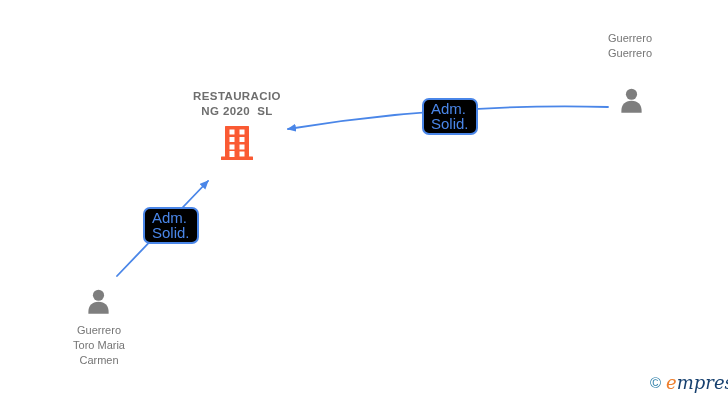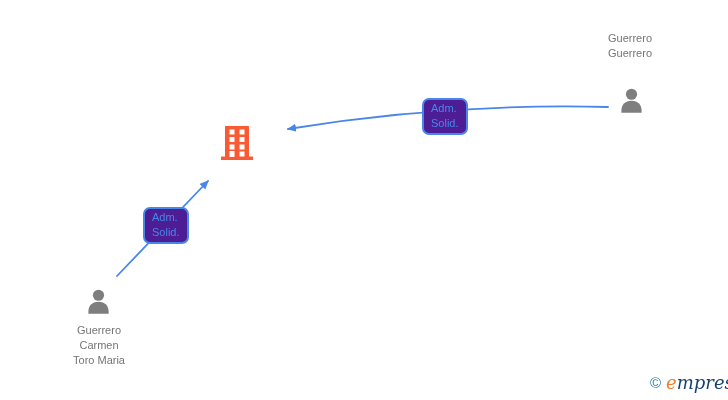--- a/index.html
+++ b/index.html
@@ -41,25 +41,25 @@
     font-size: 11.5px;
     letter-spacing: 0.4px;
   }
   .node-icon {
     position: absolute;
     cursor: pointer;
   }
   .edge-label {
     position: absolute;
     box-sizing: border-box;
-    background: #4c1d95;
+    background: #000000;
     border: 2px solid #4a86e8;
     border-radius: 7px;
     color: #4a86e8;
-    font-size: 11px;
+    font-size: 15px;
     line-height: 15px;
     padding: 1px 7px 2px 7px;
   }
   .watermark {
     position: absolute;
     left: 650px;
     top: 371px;
     display: flex;
     align-items: center;
     gap: 5px;
@@ -87,20 +87,24 @@
   <svg class="edges-layer" width="728" height="400" viewBox="0 0 728 400">
     <defs>
       <marker id="arrowhead" markerUnits="userSpaceOnUse" markerWidth="10" markerHeight="9" refX="8" refY="4" orient="auto">
         <path d="M0 0 L9 4 L0 8 Z" fill="#4a86e8"></path>
       </marker>
     </defs>
     <path class="edge-path" d="M608 107 Q446 103 288 129" marker-end="url(#arrowhead)"></path>
     <path class="edge-path" d="M117 276 L208 181" marker-end="url(#arrowhead)"></path>
   </svg>
 
+  <div class="node-label company-name" style="left:177px; top:89px; width:120px;">
+    <div>RESTAURACIO</div>
+    <div>NG 2020&nbsp; SL</div>
+  </div>
   <div class="node-icon" style="left:221px; top:126px;">
     <svg width="32" height="34" viewBox="0 0 32 34">
       <rect x="0" y="30.5" width="32" height="3.5" rx="0.5" fill="#fa5a33"></rect>
       <rect x="4" y="0" width="24" height="31" rx="0.5" fill="#fa5a33"></rect>
       <rect x="8.5" y="3.5" width="5" height="5" fill="#ffffff"></rect>
       <rect x="18.5" y="3.5" width="5" height="5" fill="#ffffff"></rect>
       <rect x="8.5" y="11" width="5" height="5" fill="#ffffff"></rect>
       <rect x="18.5" y="11" width="5" height="5" fill="#ffffff"></rect>
       <rect x="8.5" y="18.5" width="5" height="5" fill="#ffffff"></rect>
       <rect x="18.5" y="18.5" width="5" height="5" fill="#ffffff"></rect>
@@ -121,22 +125,22 @@
   </div>
 
   <div class="node-icon" style="left:83px; top:287px;">
     <svg width="31" height="31" viewBox="0 0 30 30">
       <circle cx="15" cy="8" r="5.4" fill="#7e7e7e"></circle>
       <path d="M15 14.2 C8.6 14.2 5.2 18.2 5.2 24.2 L5.2 25.8 L24.8 25.8 L24.8 24.2 C24.8 18.2 21.4 14.2 15 14.2 Z" fill="#7e7e7e"></path>
     </svg>
   </div>
   <div class="node-label" style="left:49px; top:323px; width:100px;">
     <div>Guerrero</div>
+    <div>Toro Maria</div>
     <div>Carmen</div>
-    <div>Toro Maria</div>
   </div>
 
   <div class="edge-label" style="left:422px; top:98px;">
     <div>Adm.</div>
     <div>Solid.</div>
   </div>
   <div class="edge-label" style="left:143px; top:207px;">
     <div>Adm.</div>
     <div>Solid.</div>
   </div>

